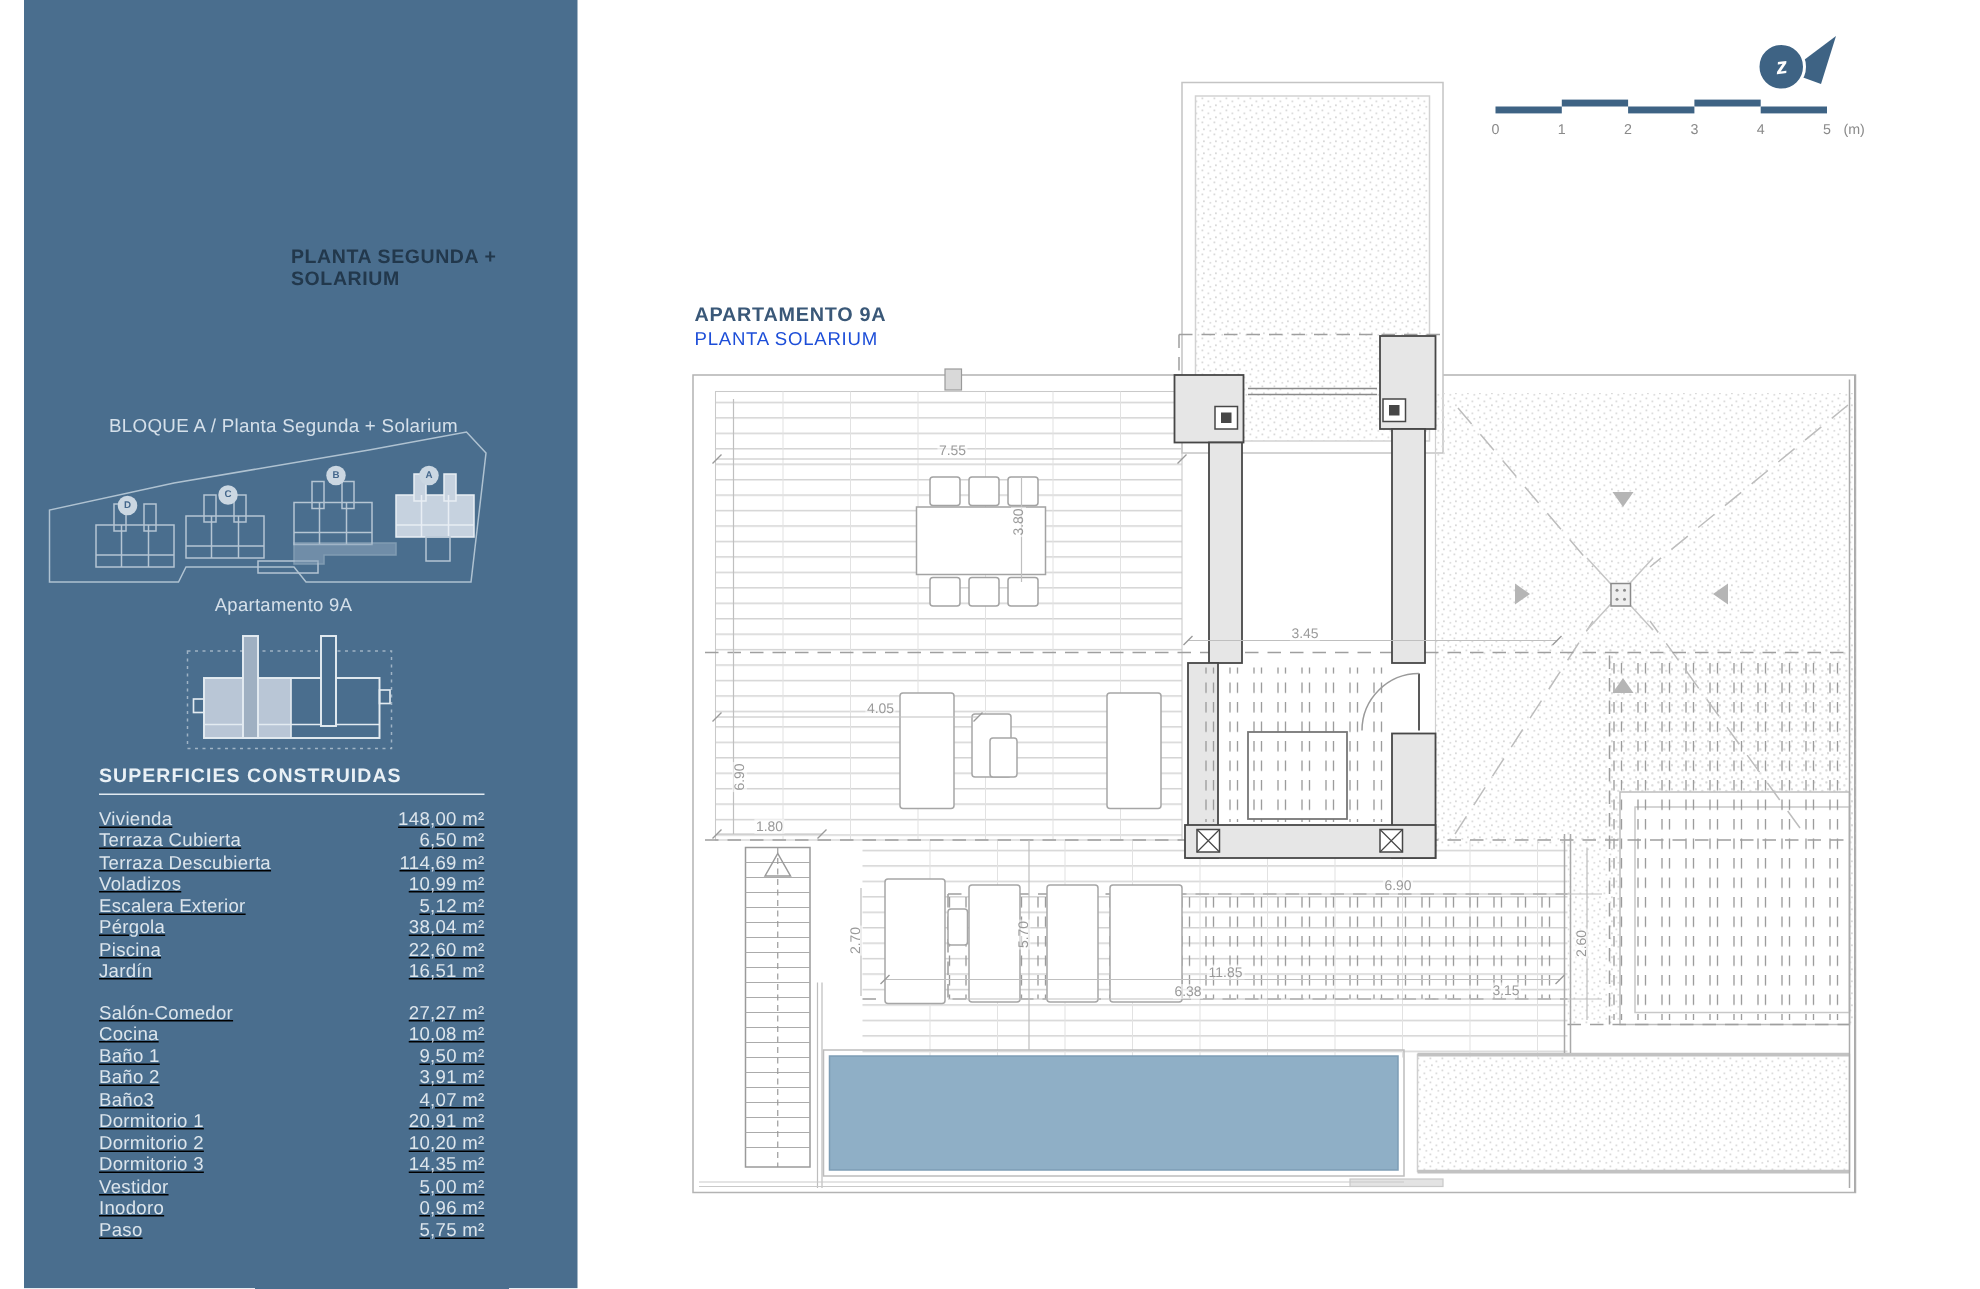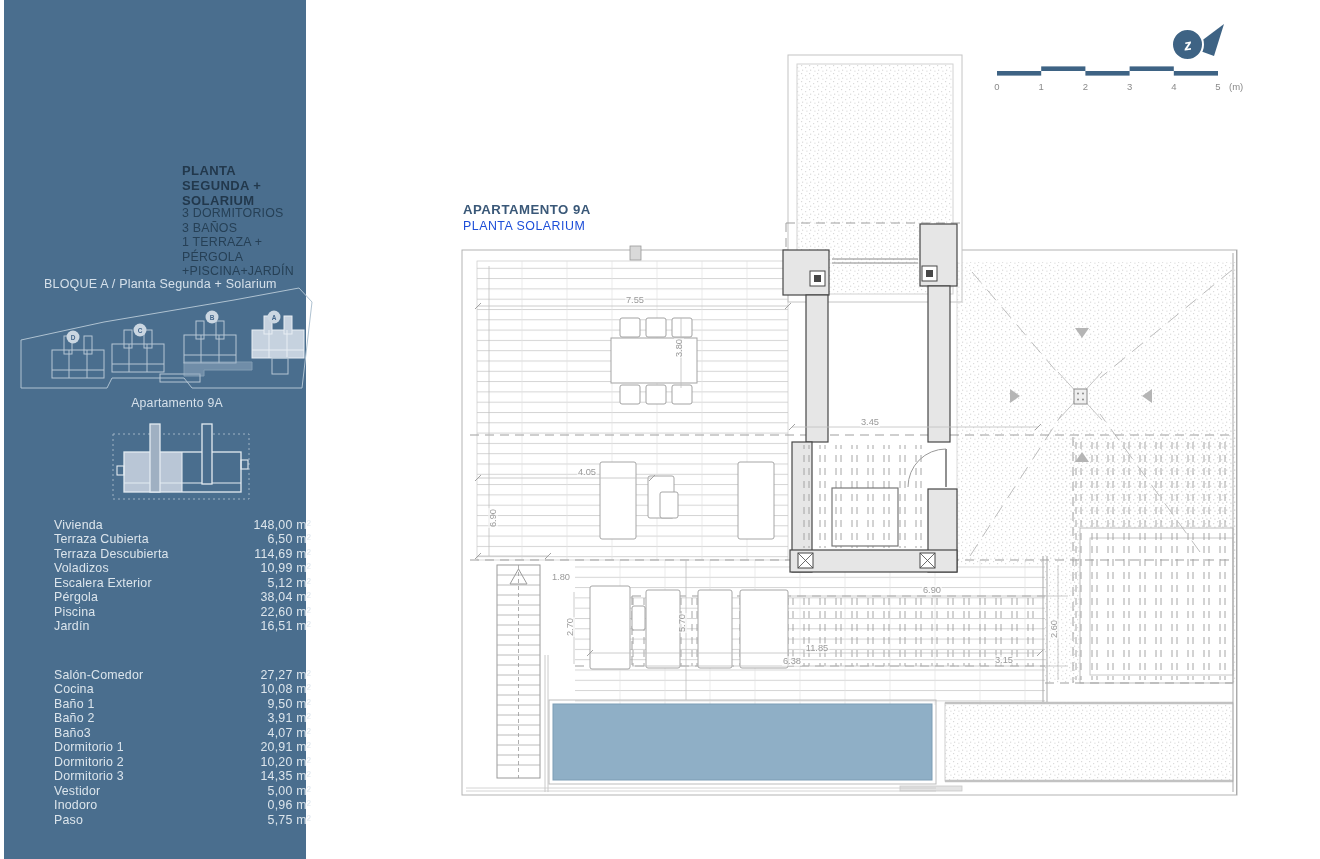--- a/index.html
+++ b/index.html
@@ -1,31 +1,31 @@
 <!DOCTYPE html>
 <html><head>
 <meta charset="utf-8">
 <style>
   html,body{margin:0;padding:0;background:#fff;}
   .page{position:relative;width:1320px;height:859px;background:#ffffff;overflow:hidden;
         font-family:"Liberation Sans",sans-serif;}
   
-  .sidebar{position:absolute;left:4px;top:0;width:302px;height:859px;background:#4A6E8E;}
+  .sidebar{position:absolute;left:16px;top:0;width:369px;height:859px;background:#4A6E8E;}
   .sb-title{position:absolute;left:178px;top:163px;font-size:13px;font-weight:700;
             line-height:15px;letter-spacing:.4px;color:#22384C;}
   .sb-specs{position:absolute;left:178px;top:206px;font-size:12.4px;font-weight:500;
             line-height:14.6px;letter-spacing:.2px;color:#264056;}
-  .sb-block{position:absolute;left:40px;top:277px;width:266px;
+  .sb-block{position:absolute;left:40px;top:277px;width:266px;text-align:center;
             font-size:12.5px;color:#D5E0EA;letter-spacing:.2px;}
   .sb-apt{position:absolute;left:40px;top:396px;width:266px;text-align:center;
           font-size:12.3px;color:#D5E0EA;letter-spacing:.2px;}
   .sb-section{position:absolute;left:50px;width:257px;}
   .sb-heading{font-size:13px;font-weight:600;letter-spacing:.7px;color:#EAF1F6;
               padding-bottom:5px;border-bottom:1.5px solid #E1EAF1;}
-  .sb-rows{margin-top:9px;}
+  .sb-rows{margin-top:9px;text-decoration:underline;}
   .sb-row{display:flex;justify-content:space-between;line-height:14.45px;
           font-size:12.4px;color:#DCE5EC;letter-spacing:.2px;}
   .site-unit{position:absolute;width:13px;height:13px;border-radius:50%;background:#CBD7E2;
              color:#44678C;font-size:6.5px;font-weight:700;display:flex;align-items:center;
              justify-content:center;transform:translate(-50%,-50%);}
   
   .main-title{position:absolute;left:463px;top:202px;font-size:13.2px;font-weight:700;
               letter-spacing:.5px;color:#3A5878;}
   .main-subtitle{position:absolute;left:463px;top:219px;font-size:12.4px;
                  letter-spacing:.5px;color:#1d4ed8;}
@@ -51,26 +51,20 @@
 </head>
 <body>
 
 <div class="page">
 
   <div class="sidebar">
     <div class="sb-title">
       <div>PLANTA SEGUNDA +</div>
       <div>SOLARIUM</div>
     </div>
-    <div class="sb-specs">
-        <div>3 DORMITORIOS</div>
-        <div>3 BAÑOS</div>
-        <div>1 TERRAZA + PÉRGOLA</div>
-        <div>+PISCINA+JARDÍN</div>
-      </div>
     <div class="sb-block">BLOQUE A / Planta Segunda + Solarium</div>
 
     <svg width="315" height="115" viewBox="0 0 315 115" style="position:absolute;left:8px;top:282px;">
       <g fill="none" stroke="#AFC2D1" stroke-width="1">
         <path d="M9,106 L9,58 L92,40 L222,18 L287,6 L300,20 L295,63 L290,106 L180,106 L172,96 L100,96 L95,106 Z"></path>
       </g>
 
       <g transform="translate(240,38)">
         <rect x="0" y="10" width="52" height="28" fill="#C6D2DF" stroke="#E8EEF4"></rect>
         <rect x="12" y="-4" width="8" height="18" fill="#C6D2DF" stroke="#E8EEF4"></rect>
@@ -116,20 +110,21 @@
       <rect x="20" y="36" width="58" height="40" fill="#B9C6D6"></rect>
       <rect x="20" y="36" width="117" height="40" fill="none" stroke="#E3EBF1" stroke-width="1.3"></rect>
       <path d="M20,67 H137 M78,36 V76" fill="none" stroke="#E3EBF1" stroke-width="1.1"></path>
       <rect x="46" y="8" width="10" height="68" fill="#9FB0C2" stroke="#E3EBF1" stroke-width="1.3"></rect>
       <rect x="98" y="8" width="10" height="60" fill="#4A6E8E" stroke="#E3EBF1" stroke-width="1.3"></rect>
       <rect x="13" y="50" width="7" height="9" fill="none" stroke="#E3EBF1" stroke-width="1.1"></rect>
       <rect x="137" y="44" width="7" height="9" fill="none" stroke="#E3EBF1" stroke-width="1.1"></rect>
     </svg>
 
     <div class="sb-section" style="top:509px;">
+      <div class="sb-heading">SUPERFICIES CONSTRUIDAS</div>
       <div class="sb-rows">
           <div class="sb-row">
             <span>Vivienda</span>
             <span>148,00 m²</span>
           </div>
           <div class="sb-row">
             <span>Terraza Cubierta</span>
             <span>6,50 m²</span>
           </div>
           <div class="sb-row">
@@ -378,21 +373,21 @@
     </g>
     <path d="M475,309 l6,-6 M785,309 l6,-6 M789,430 l6,-6 M1035,430 l6,-6 M475,559 l6,-6 M545,559 l6,-6 M475,481 l6,-6 M649,481 l6,-6 M587,656 l6,-6 M1037,656 l6,-6" stroke="#9a9a9a" stroke-width="0.9"></path>
   </svg>
 
   <div class="plan-dim-labels">
       <div class="dim" style="left: 635px; top: 300px;">7.55</div>
       <div class="dim v" style="left: 679px; top: 348px;">3.80</div>
       <div class="dim v" style="left: 493px; top: 518px;">6.90</div>
       <div class="dim" style="left: 870px; top: 422px;">3.45</div>
       <div class="dim" style="left: 567px; top: 472px; margin-left: 20px;">4.05</div>
-      <div class="dim" style="left: 513px; top: 577px; margin-left: 48px;">1.80</div>
+      <div class="dim" style="left: 513px; top: 551px;">1.80</div>
       <div class="dim v" style="left: 682px; top: 623px;">5.70</div>
       <div class="dim v" style="left: 570px; top: 627px;">2.70</div>
       <div class="dim" style="left: 817px; top: 648px;">11.85</div>
       <div class="dim" style="left: 792px; top: 661px;">6.38</div>
       <div class="dim" style="left: 932px; top: 590px;">6.90</div>
       <div class="dim v" style="left: 1054px; top: 629px;">2.60</div>
       <div class="dim" style="left: 1004px; top: 660px; text-align: center;">3.15</div>
     </div>
 </div>
 

